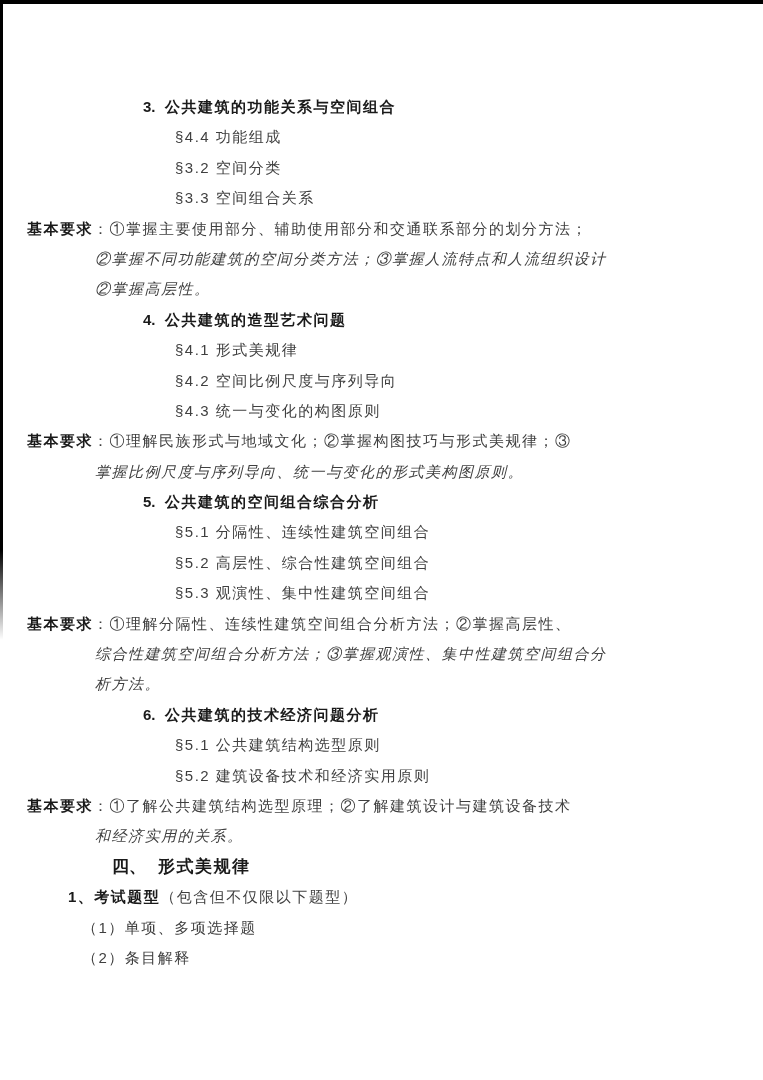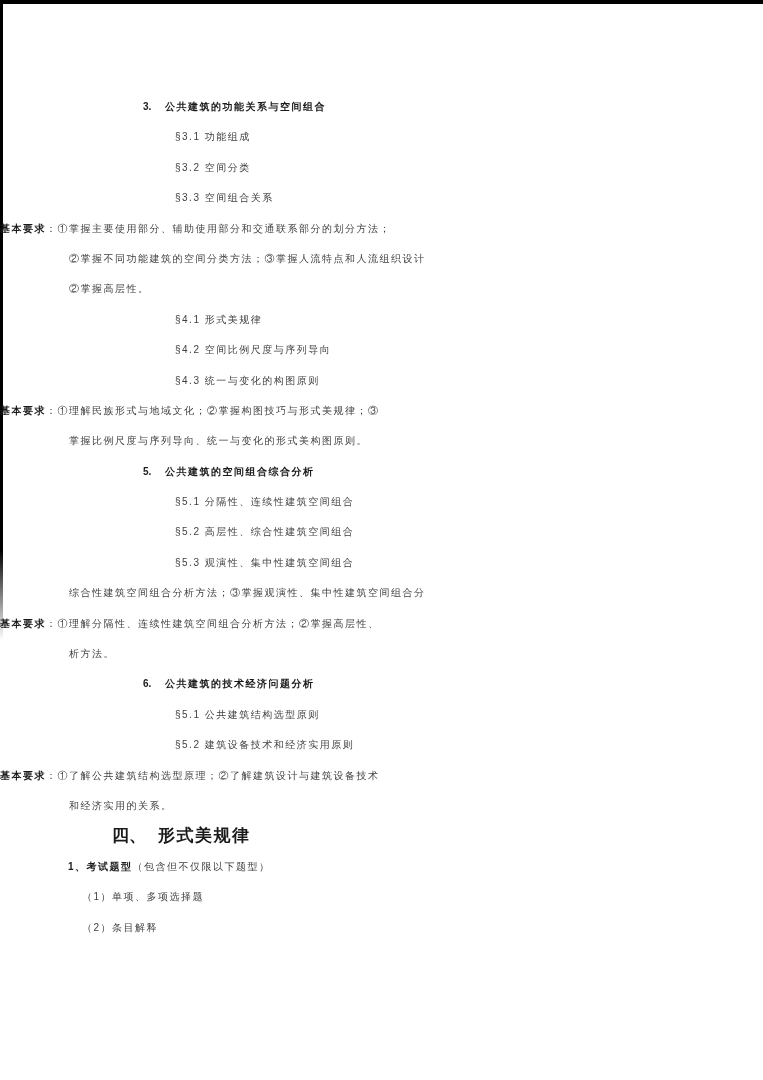--- a/index.html
+++ b/index.html
@@ -28,61 +28,62 @@
     background:linear-gradient(to bottom, var(--edge) 0%, var(--edge) 86%, rgba(0,0,0,0) 100%);
   }
   .content{
     position:absolute;
     top:92px;left:0;right:0;
   }
   .line{
     height:30.4px;
     line-height:30.4px;
     white-space:nowrap;
-    font-size:10px;
+    font-size:15px;
     letter-spacing:1.5px;
     color:var(--txt);
   }
   .section-heading{padding-left:143px;font-weight:700;color:var(--hd);}
   .section-heading .num{display:inline-block;width:22px;letter-spacing:0;}
   .sub-item{padding-left:175px;}
-  .req-first{}
+  .req-first{margin-left:27px;}
   .req-first .lbl{font-weight:700;color:var(--hd);}
-  .req-cont{padding-left:69px;}
+  .req-cont{padding-left:95px;font-style:italic;}
   .chapter-heading{padding-left:112px;font-weight:700;color:var(--hd);font-size:17px;}
   .chapter-heading .num{margin-right:12px;letter-spacing:0;}
   .numbered-bold{padding-left:68px;}
   .numbered-bold .lbl{font-weight:700;color:var(--hd);}
   .paren-item{padding-left:82px;}
 </style>
 </head>
 <body>
 
 <div class="scan-edge-top"></div>
 <div class="scan-edge-left"></div>
 
 <div class="content" id="doc-lines">
     <div class="line section-heading"><span class="num">3.</span><span class="txt">公共建筑的功能关系与空间组合</span></div>
-    <div class="line sub-item"><span class="txt">§3.1 功能组成</span></div>
+    <div class="line sub-item"><span class="txt">§4.4 功能组成</span></div>
     <div class="line sub-item"><span class="txt">§3.2 空间分类</span></div>
     <div class="line sub-item"><span class="txt">§3.3 空间组合关系</span></div>
     <div class="line req-first"><span class="lbl">基本要求</span><span class="txt">：①掌握主要使用部分、辅助使用部分和交通联系部分的划分方法；</span></div>
     <div class="line req-cont"><span class="txt">②掌握不同功能建筑的空间分类方法；③掌握人流特点和人流组织设计</span></div>
     <div class="line req-cont"><span class="txt">②掌握高层性。</span></div>
+    <div class="line section-heading"><span class="num">4.</span><span class="txt">公共建筑的造型艺术问题</span></div>
     <div class="line sub-item"><span class="txt">§4.1 形式美规律</span></div>
     <div class="line sub-item"><span class="txt">§4.2 空间比例尺度与序列导向</span></div>
     <div class="line sub-item"><span class="txt">§4.3 统一与变化的构图原则</span></div>
     <div class="line req-first"><span class="lbl">基本要求</span><span class="txt">：①理解民族形式与地域文化；②掌握构图技巧与形式美规律；③</span></div>
     <div class="line req-cont"><span class="txt">掌握比例尺度与序列导向、统一与变化的形式美构图原则。</span></div>
     <div class="line section-heading"><span class="num">5.</span><span class="txt">公共建筑的空间组合综合分析</span></div>
     <div class="line sub-item"><span class="txt">§5.1 分隔性、连续性建筑空间组合</span></div>
     <div class="line sub-item"><span class="txt">§5.2 高层性、综合性建筑空间组合</span></div>
     <div class="line sub-item"><span class="txt">§5.3 观演性、集中性建筑空间组合</span></div>
+    <div class="line req-first"><span class="lbl">基本要求</span><span class="txt">：①理解分隔性、连续性建筑空间组合分析方法；②掌握高层性、</span></div>
     <div class="line req-cont"><span class="txt">综合性建筑空间组合分析方法；③掌握观演性、集中性建筑空间组合分</span></div>
-    <div class="line req-first"><span class="lbl">基本要求</span><span class="txt">：①理解分隔性、连续性建筑空间组合分析方法；②掌握高层性、</span></div>
     <div class="line req-cont"><span class="txt">析方法。</span></div>
     <div class="line section-heading"><span class="num">6.</span><span class="txt">公共建筑的技术经济问题分析</span></div>
     <div class="line sub-item"><span class="txt">§5.1 公共建筑结构选型原则</span></div>
     <div class="line sub-item"><span class="txt">§5.2 建筑设备技术和经济实用原则</span></div>
     <div class="line req-first"><span class="lbl">基本要求</span><span class="txt">：①了解公共建筑结构选型原理；②了解建筑设计与建筑设备技术</span></div>
     <div class="line req-cont"><span class="txt">和经济实用的关系。</span></div>
     <div class="line chapter-heading"><span class="num">四、</span><span class="txt">形式美规律</span></div>
     <div class="line numbered-bold"><span class="lbl">1、考试题型</span><span class="txt">（包含但不仅限以下题型）</span></div>
     <div class="line paren-item"><span class="txt">（1）单项、多项选择题</span></div>
     <div class="line paren-item"><span class="txt">（2）条目解释</span></div>

